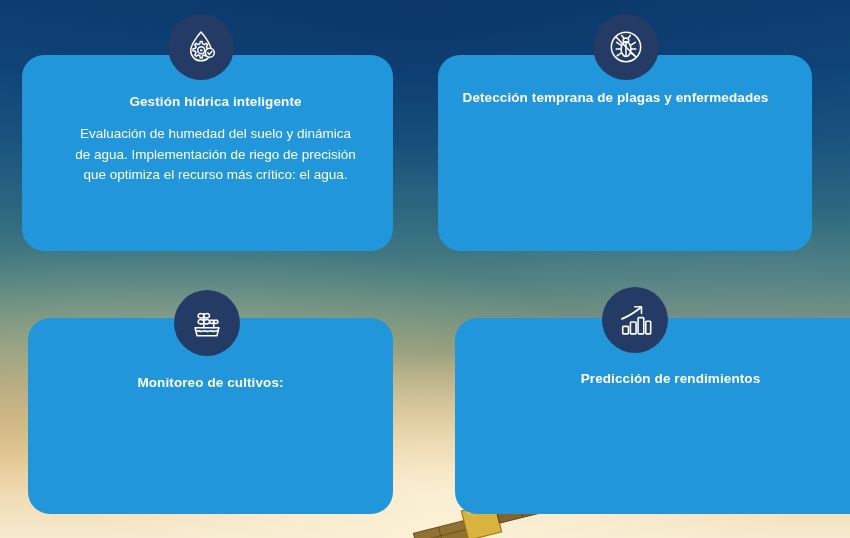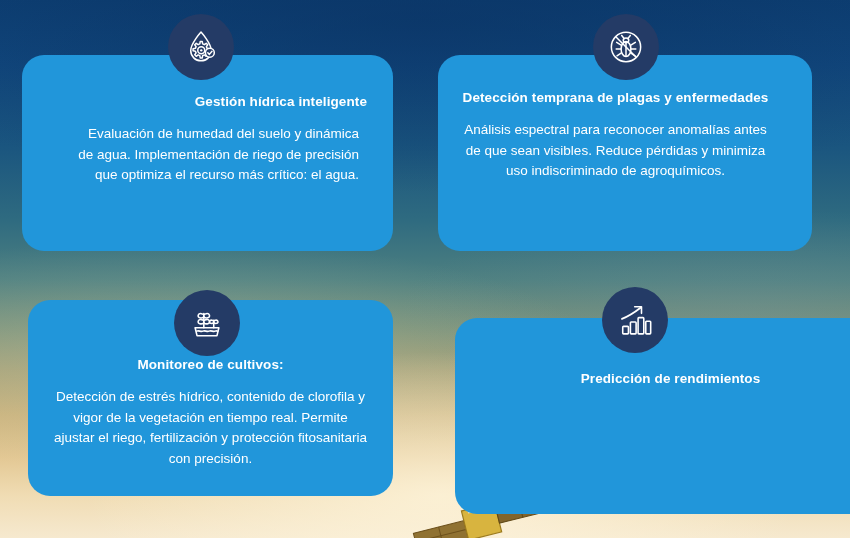--- a/index.html
+++ b/index.html
@@ -67,21 +67,21 @@
   .card {
     position: absolute;
     background: #2196da;
     border-radius: 22px;
     box-sizing: border-box;
     text-align: center;
     color: #ffffff;
   }
   .card-c1r1 { left: 22px;  top: 55px;  width: 371px; height: 196px; }
   .card-c2r1 { left: 438px; top: 55px;  width: 374px; height: 196px; }
-  .card-c1r2 { left: 28px;  top: 300px; width: 365px; height: 196px; }
+  .card-c1r2 { left: 28px;  top: 318px; width: 365px; height: 196px; }
   .card-c2r2 { left: 455px; top: 318px; width: 431px; height: 196px; }
 
   .card-inner {
     padding: 38px 24px 0 24px;
   }
 
   .card-title {
     font-size: 13.5px;
     font-weight: bold;
     line-height: 18px;
@@ -91,21 +91,21 @@
   }
   .card-body {
     font-size: 13.5px;
     font-weight: normal;
     line-height: 20.5px;
     margin: 8px;
     color: #ffffff;
   }
 
   
-  .card-c1r1 .card-inner { padding-top: 38px; padding-left: 42px; padding-right: 26px; text-align: right; }
+  .card-c1r1 .card-inner { padding-top: 38px; padding-left: 42px; padding-right: 26px; }
   .card-c2r1 .card-inner { padding-top: 34px; padding-left: 15px; padding-right: 34px; }
   .card-c1r2 .card-inner { padding-top: 56px; padding-left: 18px; padding-right: 18px; }
   .card-c2r2 .card-inner { padding-top: 52px; padding-left: 36px; padding-right: 36px; }
 
   
   .icon-badge {
     position: absolute;
     width: 66px;
     height: 66px;
     border-radius: 50%;
@@ -151,28 +151,26 @@
   <div class="card card-c1r1">
     <div class="card-inner">
       <p class="card-title">Gestión hídrica inteligente</p>
       <p class="card-body">Evaluación de humedad del suelo y dinámica de agua. Implementación de riego de precisión que optimiza el recurso más crítico: el agua.</p>
     </div>
   </div>
 
   <div class="card card-c2r1">
     <div class="card-inner">
       <p class="card-title">Detección temprana de plagas y enfermedades</p>
-      <p class="card-body">Análisis espectral para reconocer anomalías antes de que sean visibles. Reduce pérdidas y minimiza uso indiscriminado de agroquímicos.</p>
     </div>
   </div>
 
   <div class="card card-c1r2">
     <div class="card-inner">
       <p class="card-title">Monitoreo de cultivos:</p>
-      <p class="card-body">Detección de estrés hídrico, contenido de clorofila y vigor de la vegetación en tiempo real. Permite ajustar el riego, fertilización y protección fitosanitaria con precisión.</p>
     </div>
   </div>
 
   <div class="card card-c2r2">
     <div class="card-inner">
       <p class="card-title">Predicción de rendimientos</p>
     </div>
   </div>
 
   <div class="icon-badge badge-1">

